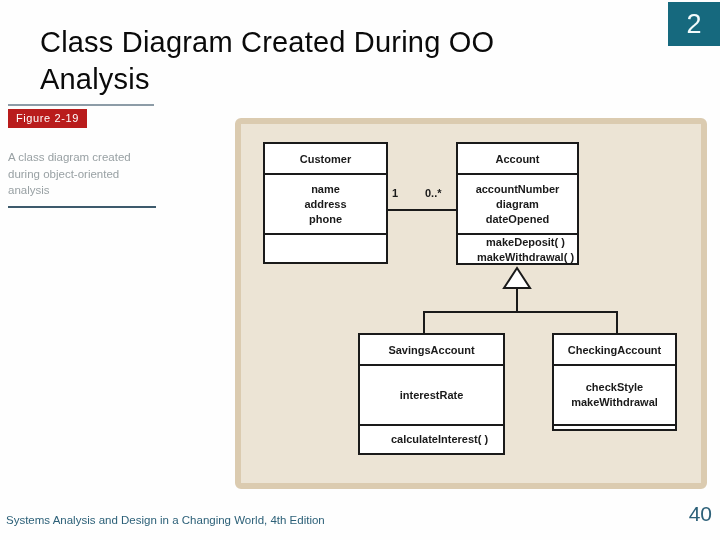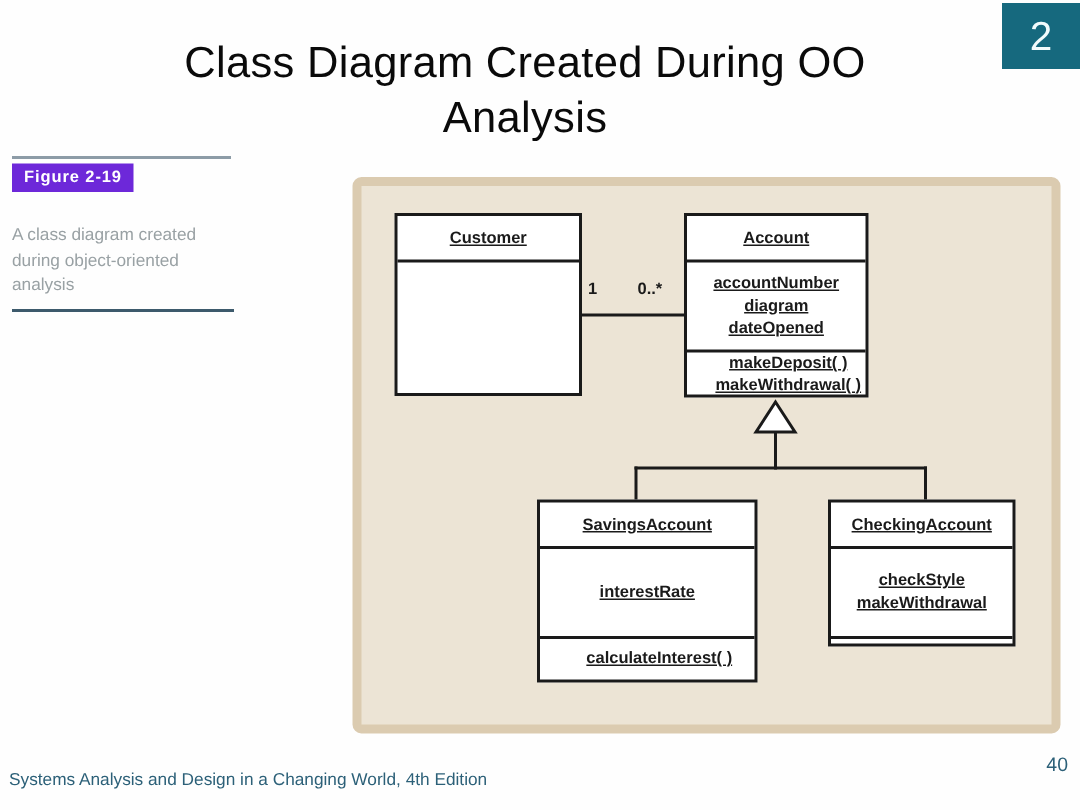--- a/index.html
+++ b/index.html
@@ -4,52 +4,52 @@
 <style>
   html,body{margin:0;padding:0;}
   body{
     width:720px;height:540px;position:relative;overflow:hidden;
     background:#fefefe;font-family:"Liberation Sans",sans-serif;
     -webkit-font-smoothing:antialiased;
   }
   
   .title{
     position:absolute;left:40px;top:24px;width:620px;
-    text-align:center;color:#0a0a0a;font-size:29px;line-height:37px;
+    text-align:left;color:#0a0a0a;font-size:29px;line-height:37px;
     letter-spacing:0.2px;
   }
   
   .chapter-box{
     position:absolute;left:668px;top:2px;width:52px;height:44px;
     background:#16697e;color:#f2fbfc;font-size:27px;
     display:flex;align-items:center;justify-content:center;
   }
   
   .fig-block{position:absolute;left:8px;top:104px;width:148px;}
   .fig-rule-top{height:2px;width:146px;background:#8d9ca7;}
   .fig-badge{
-    display:inline-block;margin-top:3px;background:#6d28d9;color:#ffffff;
-    font-size:11px;font-weight:bold;letter-spacing:0.6px;
+    display:inline-block;margin-top:3px;background:#b91c1c;color:#ffffff;
+    font-size:11px;font-weight:normal;letter-spacing:0.6px;
     padding:3px 8px 4px 8px;
   }
   .fig-caption{
     margin-top:21px;width:142px;color:#99a1a4;
     font-size:11.5px;line-height:16.5px;
   }
   .fig-rule-bottom{margin-top:7px;height:2px;width:148px;background:#3d5a6c;}
   
   .panel{
     position:absolute;left:235px;top:118px;width:472px;height:371px;
     box-sizing:border-box;background:#ece4d5;
     border:6px solid #dbcbb0;border-radius:6px;
   }
   .ubox{
     position:absolute;box-sizing:border-box;background:#ffffff;
     border:2px solid #1a1a1a;display:flex;flex-direction:column;
-    color:#1a1a1a;font-size:11px;font-weight:600;text-align:center;text-decoration:underline;
+    color:#1a1a1a;font-size:11px;font-weight:600;text-align:center;
   }
   .ubox-title{
     height:29px;flex:none;display:flex;align-items:center;justify-content:center;
     border-bottom:2px solid #1a1a1a;
   }
   .ubox-attrs{
     height:58px;flex:none;display:flex;flex-direction:column;
     align-items:center;justify-content:center;line-height:15px;
     border-bottom:2px solid #1a1a1a;
   }
@@ -60,21 +60,21 @@
   .dline{position:absolute;background:#1a1a1a;}
   .mult{
     position:absolute;color:#1a1a1a;font-size:11px;font-weight:600;
   }
   .tri{position:absolute;}
   
   .footer{
     position:absolute;left:6px;top:514px;color:#2c6078;font-size:11.5px;
   }
   .page-num{
-    position:absolute;right:8px;top:502px;color:#2c6078;font-size:13px;
+    position:absolute;right:8px;top:502px;color:#2c6078;font-size:21px;
   }
 </style>
 </head>
 <body>
 
 <div class="title">
   <div>Class Diagram Created During OO</div>
   <div>Analysis</div>
 </div>
 
@@ -88,20 +88,25 @@
     <span class="fig-badge">Figure 2-19</span>
   </div>
   <div class="fig-caption">A class diagram created during object-oriented analysis</div>
   <div class="fig-rule-bottom"></div>
 </div>
 
 <div class="panel">
 
   <div class="ubox" style="left:22px;top:18px;width:125px;height:122px">
     <div class="ubox-title">Customer</div>
+    <div class="ubox-attrs">
+      <div>name</div>
+      <div>address</div>
+      <div>phone</div>
+    </div>
     <div class="ubox-methods"></div>
   </div>
 
   <div class="ubox" style="left:215px;top:18px;width:123px;height:123px">
     <div class="ubox-title">Account</div>
     <div class="ubox-attrs">
       <div>accountNumber</div>
       <div>diagram</div>
       <div>dateOpened</div>
     </div>

